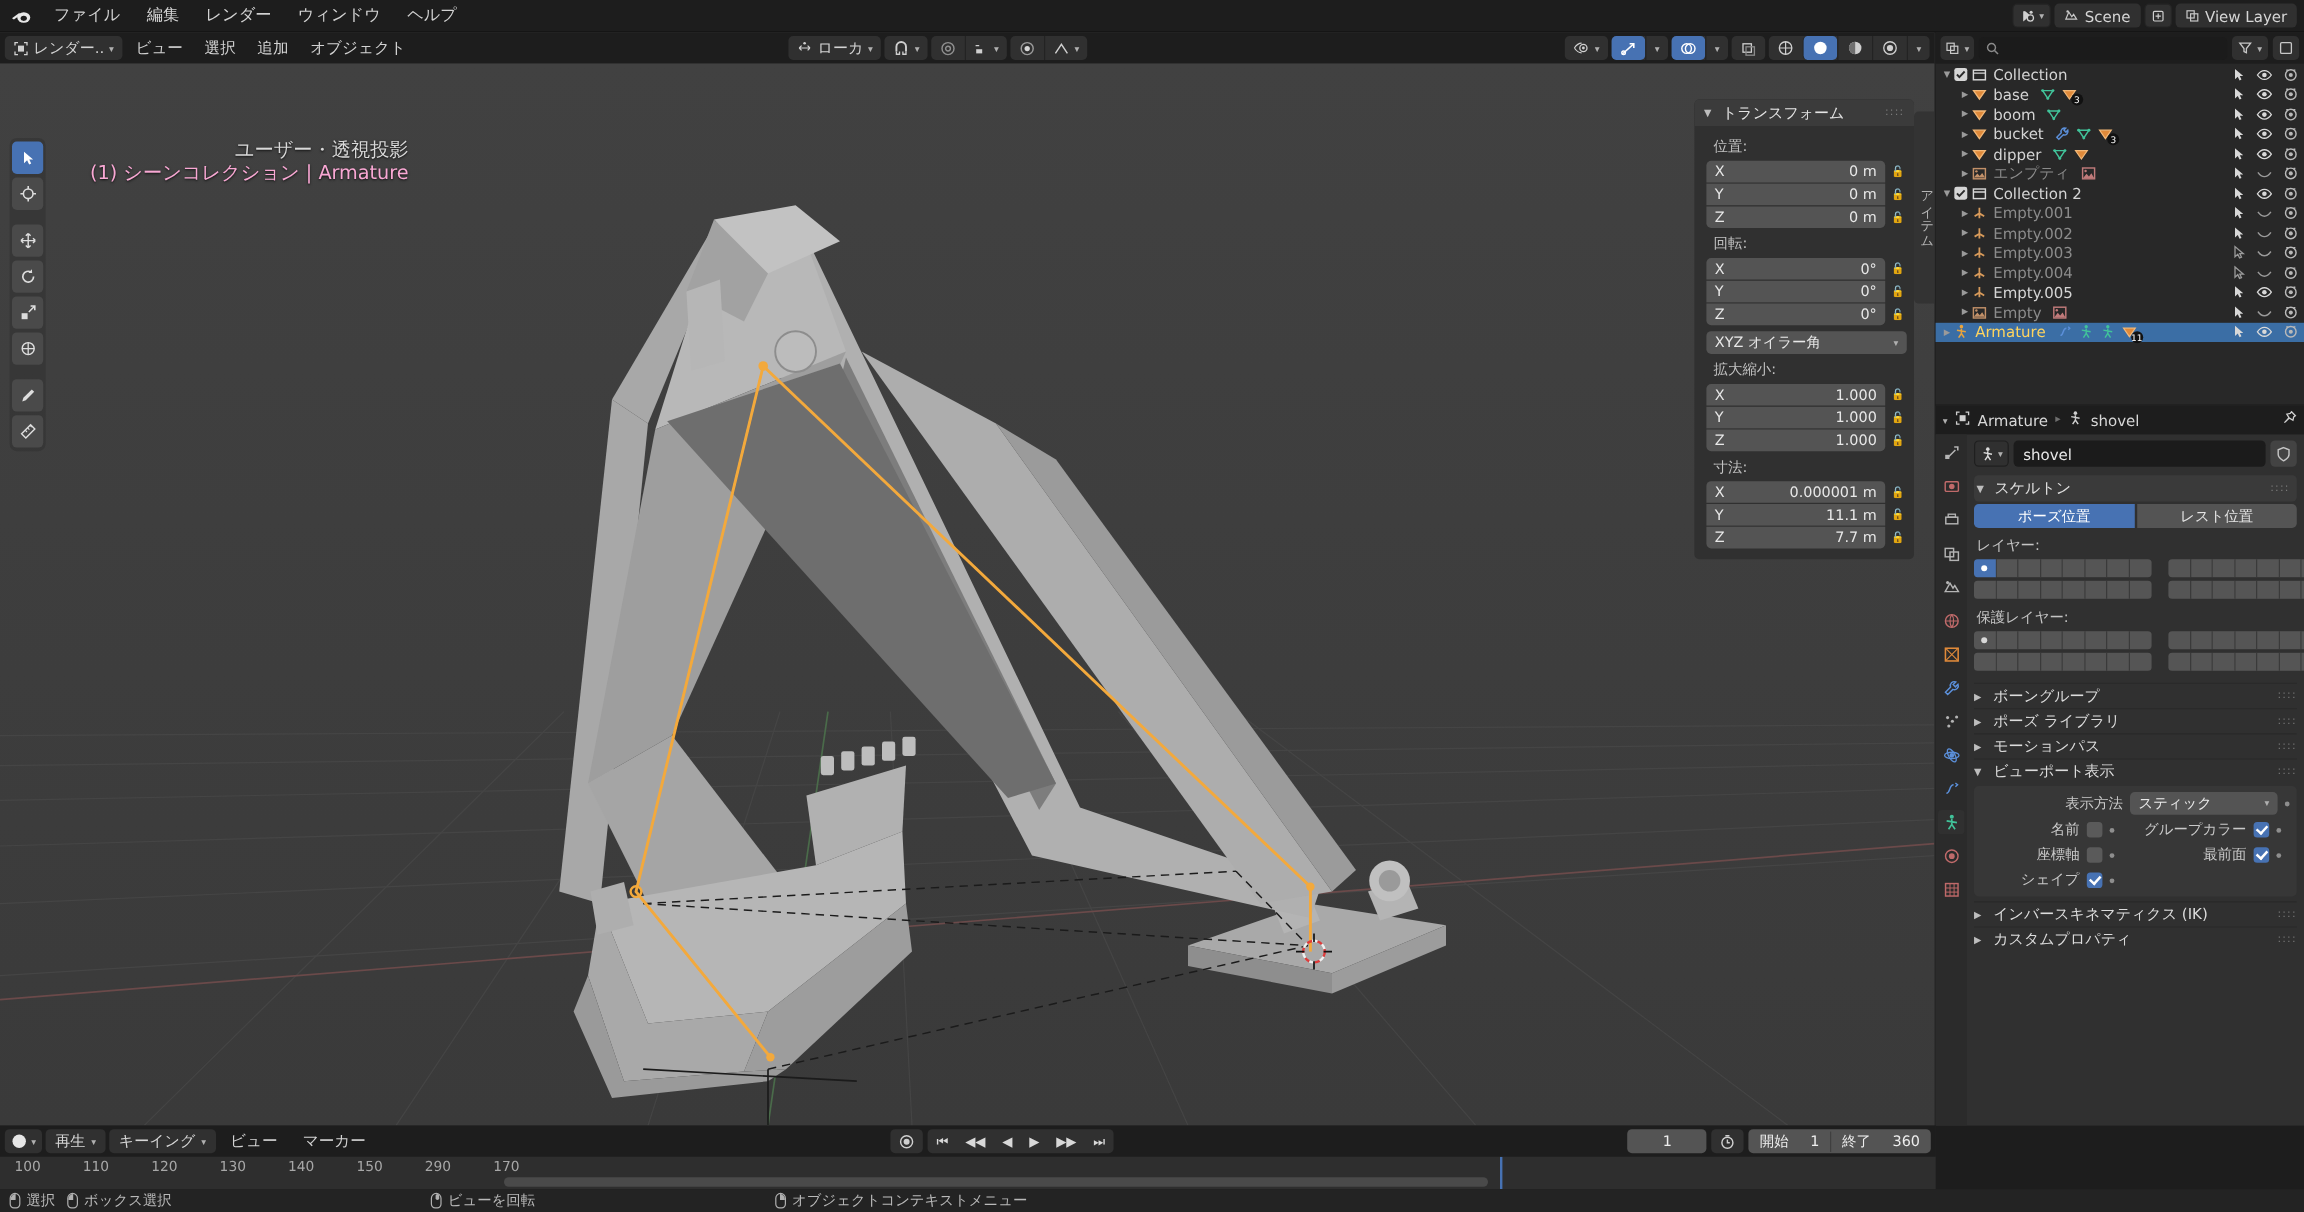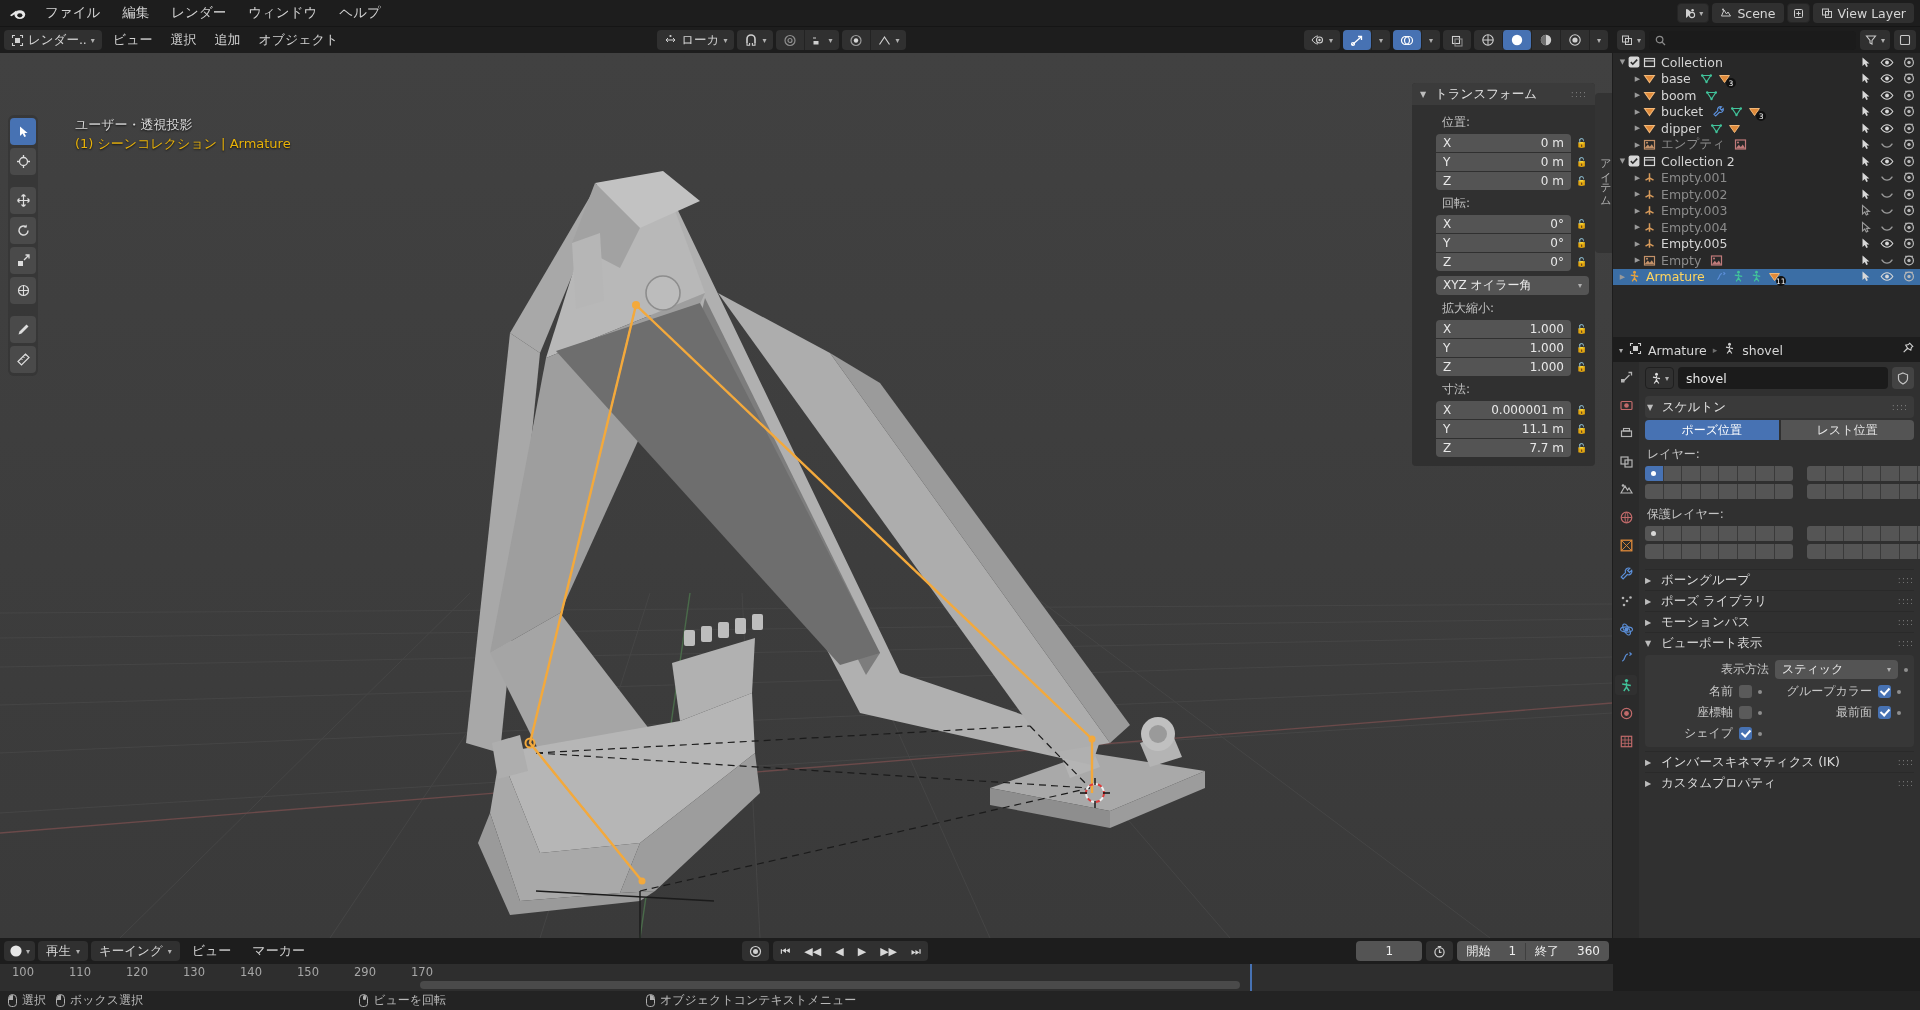--- a/index.html
+++ b/index.html
@@ -64,25 +64,25 @@
   .vph-btn.sep { border-left: 1px solid #232323; }
   .vph-btn.on { background: #4772b3; border-radius: 4px; }
   .vph-menu { padding: 2px 9px; color: #d2d2d2; font-size: 13px; border-radius: 3px; }
 
   
   .vp-canvas {
     position: absolute; left: 0; top: 26px; width: 1612px; height: 885px;
     overflow: hidden; background: #3b3b3b;
   }
   .vp-overlay-text {
-    position: absolute; left: 75px; top: 62px; font-size: 13px; line-height: 19px;
-    pointer-events: none; text-shadow: 0 1px 2px rgba(0,0,0,.8);
+    position: absolute; left: 75px; top: 62px; font-size: 16px; line-height: 19px;
+    pointer-events: none; text-shadow: 0 1px 2px rgba(0,0,0,.8); text-align: right;
   }
   .vp-overlay-text .l1 { color: #d9d9d9; }
-  .vp-overlay-text .l2 { color: #eab308; }
+  .vp-overlay-text .l2 { color: #f9a8d4; }
 
   
   .vp-toolbar {
     position: absolute; left: 8px; top: 62px; width: 30px;
     background: #28282855; border-radius: 6px; padding: 3px 0;
     display: flex; flex-direction: column; gap: 3px; align-items: center;
   }
   .tool-btn {
     width: 26px; height: 27px; border-radius: 4px; background: #4a4a4a;
     display: flex; align-items: center; justify-content: center;
@@ -107,21 +107,21 @@
   
   .npanel {
     position: absolute; right: 17px; top: 30px; width: 183px;
     background: #303030; border-radius: 4px; overflow: hidden;
     font-size: 12.5px;
   }
   .np-header {
     background: #3b3b3b; height: 22px; display: flex; align-items: center;
     padding: 0 8px; gap: 6px; color: #e4e4e4; font-size: 12.5px;
   }
-  .np-body { padding: 4px 6px 8px 24px; }
+  .np-body { padding: 4px 6px 8px 10px; }
   .np-label { color: #c2c2c2; font-size: 12px; margin: 5px 0 3px 6px; }
   .np-row { display: flex; align-items: center; gap: 4px; margin-bottom: 1px; }
   .np-field {
     flex: 1; background: #545454; border-radius: 3px; height: 18px;
     display: flex; align-items: center; justify-content: space-between;
     padding: 0 7px; font-size: 12px; color: #e8e8e8;
   }
   .np-field.first { border-radius: 4px 4px 0 0; }
   .np-field.mid { border-radius: 0; }
   .np-field.last { border-radius: 0 0 4px 4px; }

